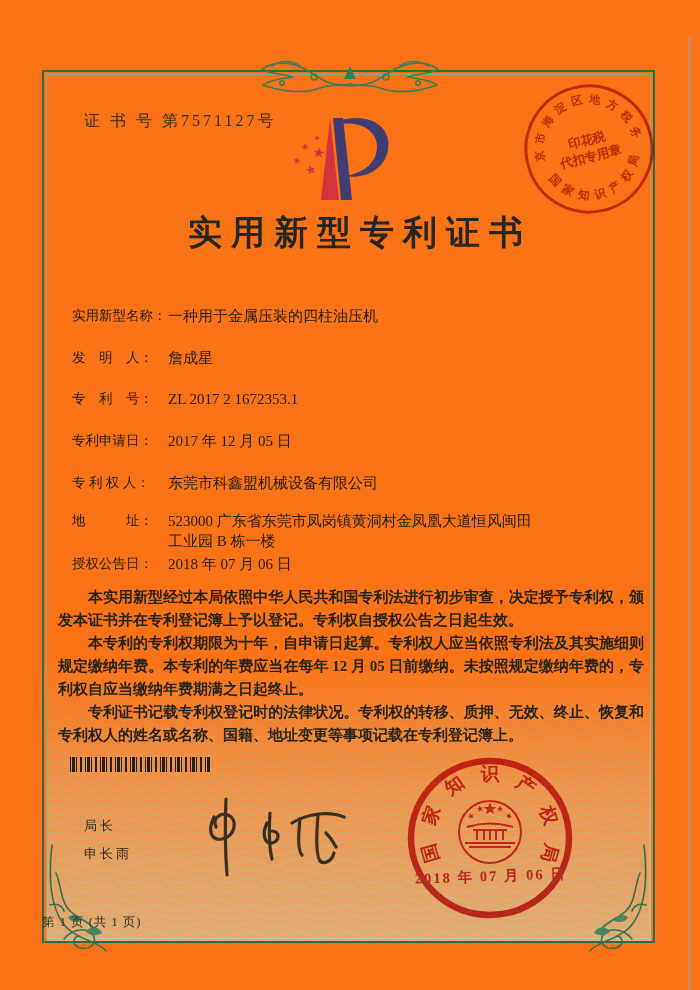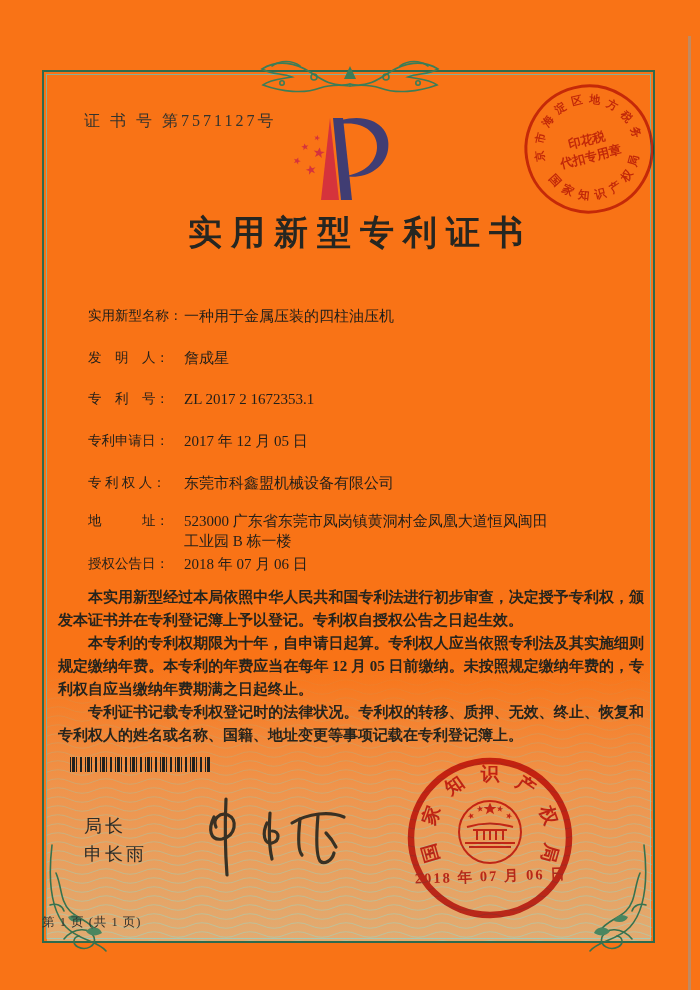--- a/index.html
+++ b/index.html
@@ -28,38 +28,38 @@
   .cert-no { position:absolute; left:84px; top:111px; font-size:16px;
     letter-spacing:3px; color:#33332e; }
 
   .logo  { position:absolute; left:286px; top:112px; }
   .stamp { position:absolute; left:520px; top:80px; transform:rotate(-14deg);
     mix-blend-mode:multiply; opacity:.88; }
 
   .title { position:absolute; left:42px; top:210px; width:636px; text-align:center;
     font-size:34px; font-weight:700; letter-spacing:9px; color:#262621; }
 
-  .field { position:absolute; left:88px; display:flex; font-size:15px; color:#211f1a; }
+  .field { position:absolute; left:72px; display:flex; font-size:15px; color:#211f1a; }
   .flabel { display:inline-block; width:96px; white-space:pre; font-size:13.5px;
     padding-top:1px; }
   .fvalue { white-space:pre-line; max-width:470px; line-height:20px; }
   .grant2 { left:384px; }
 
   .paras { position:absolute; left:58px; top:586px; width:586px; }
   .paras p { margin:0; text-indent:2em; font-size:15px; line-height:23px;
     text-align:justify; color:#26241d;font-weight:bold; }
 
   .barcode { position:absolute; left:70px; top:757px; width:141px; height:15px;
     background:repeating-linear-gradient(90deg,
       #20201e 0 1px, transparent 1px 2px, #20201e 2px 5px, transparent 5px 6px,
       #20201e 6px 7px, transparent 7px 10px, #20201e 10px 12px, transparent 12px 15px); }
 
   .director { position:absolute; left:84px; top:812px;
     font-family:"Liberation Sans","DejaVu Sans",sans-serif;
-    font-size:18px; color:#2c2c28; letter-spacing:3px; line-height:28px; }
+    font-size:13px; color:#2c2c28; letter-spacing:3px; line-height:28px; }
 
   .signature { position:absolute; left:192px; top:791px; }
 
   .seal { position:absolute; left:403px; top:750px; mix-blend-mode:multiply; opacity:.93; }
 
   .footer { position:absolute; left:42px; top:914px; width:613px; text-align:left;
     font-size:12.5px; color:#32312c; letter-spacing:1px; }
 </style>
 </head>
 <body>

